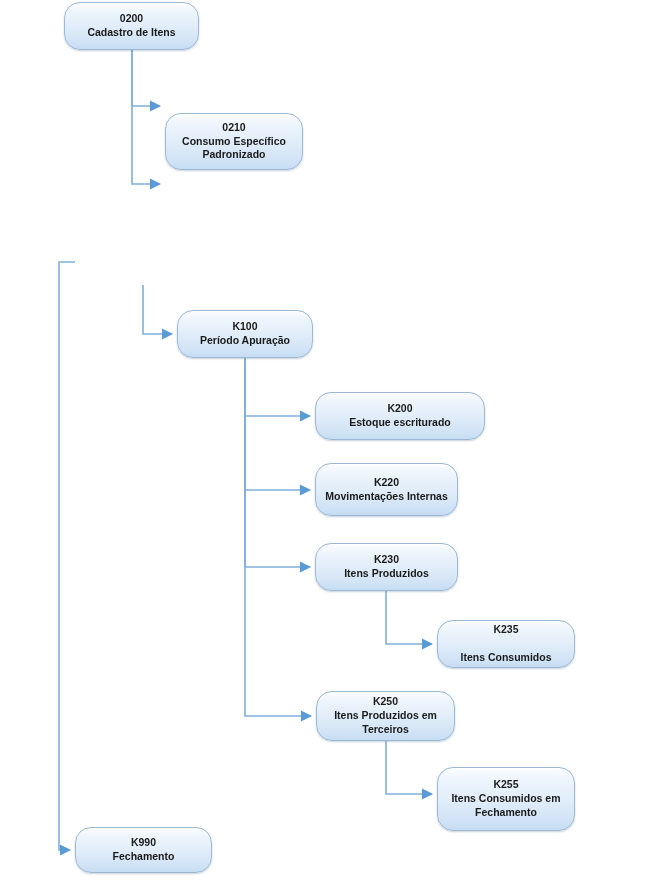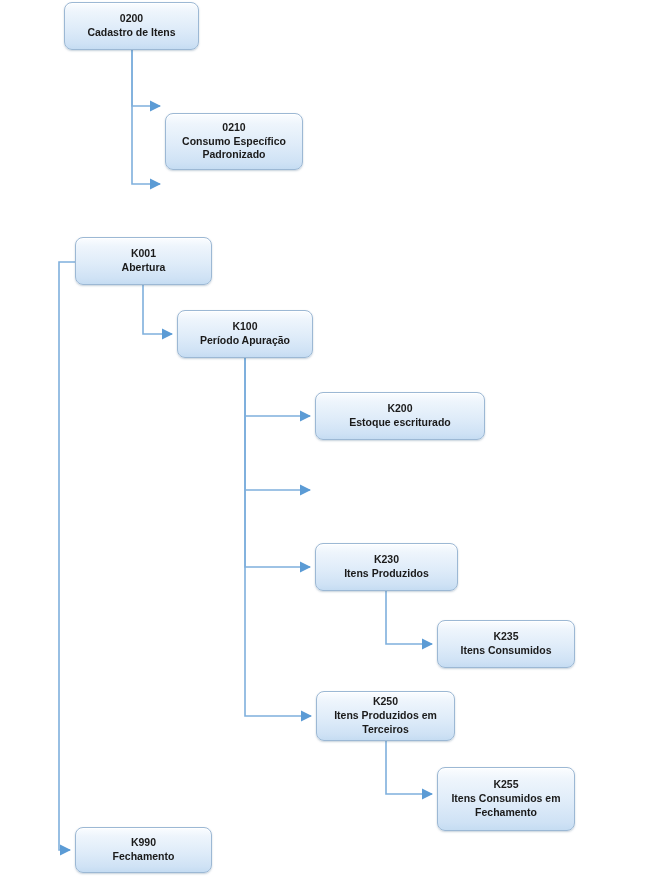--- a/index.html
+++ b/index.html
@@ -24,21 +24,21 @@
     left: 0;
     top: 0;
     width: 658px;
     height: 882px;
     pointer-events: none;
   }
   .node {
     position: absolute;
     box-sizing: border-box;
     border: 1px solid #9cb8d4;
-    border-radius: 8px;
+    border-radius: 16px;
     background: linear-gradient(to bottom,
                 #fbfdff 0%,
                 #eef5fc 18%,
                 #dfecf9 55%,
                 #cfe2f5 88%,
                 #c5dcf2 100%);
     box-shadow: 0 1px 2px rgba(90,120,150,0.35),
                 inset 0 1px 0 rgba(255,255,255,0.85);
     display: flex;
     flex-direction: column;
@@ -93,42 +93,42 @@
     <span class="code">0200</span>
     <span class="label">Cadastro de Itens</span>
   </div>
 
   <div class="node" style="left:165px; top:78px; width:138px; height:57px;margin-top:35px;">
     <span class="code">0210</span>
     <span class="label">Consumo Específico Padronizado</span>
   </div>
 
 
-  <div class="node" style="left:75px; top:237px; width:137px; height:48px;">
-    <span class="code">K001</span>
-    <span class="label">Abertura</span>
-  </div>
 
   <div class="node" style="left:177px; top:310px; width:136px; height:48px;">
     <span class="code">K100</span>
     <span class="label">Período Apuração</span>
   </div>
 
   <div class="node" style="left:315px; top:392px; width:170px; height:48px;">
     <span class="code">K200</span>
     <span class="label">Estoque escriturado</span>
   </div>
 
+  <div class="node" style="left:315px; top:463px; width:143px; height:53px;">
+    <span class="code">K220</span>
+    <span class="label">Movimentações Internas</span>
+  </div>
 
   <div class="node" style="left:315px; top:543px; width:143px; height:48px;">
     <span class="code">K230</span>
     <span class="label">Itens Produzidos</span>
   </div>
 
-  <div class="node" style="left:437px; top:620px; width:138px; height:48px;">
+  <div class="node" style="left:437px; top:620px; width:138px; height:48px;justify-content:space-between;">
     <span class="code">K235</span>
     <span class="label">Itens Consumidos</span>
   </div>
 
   <div class="node" style="left:316px; top:691px; width:139px; height:50px;">
     <span class="code">K250</span>
     <span class="label">Itens Produzidos em Terceiros</span>
   </div>
 
   <div class="node" style="left:437px; top:767px; width:138px; height:64px;">

